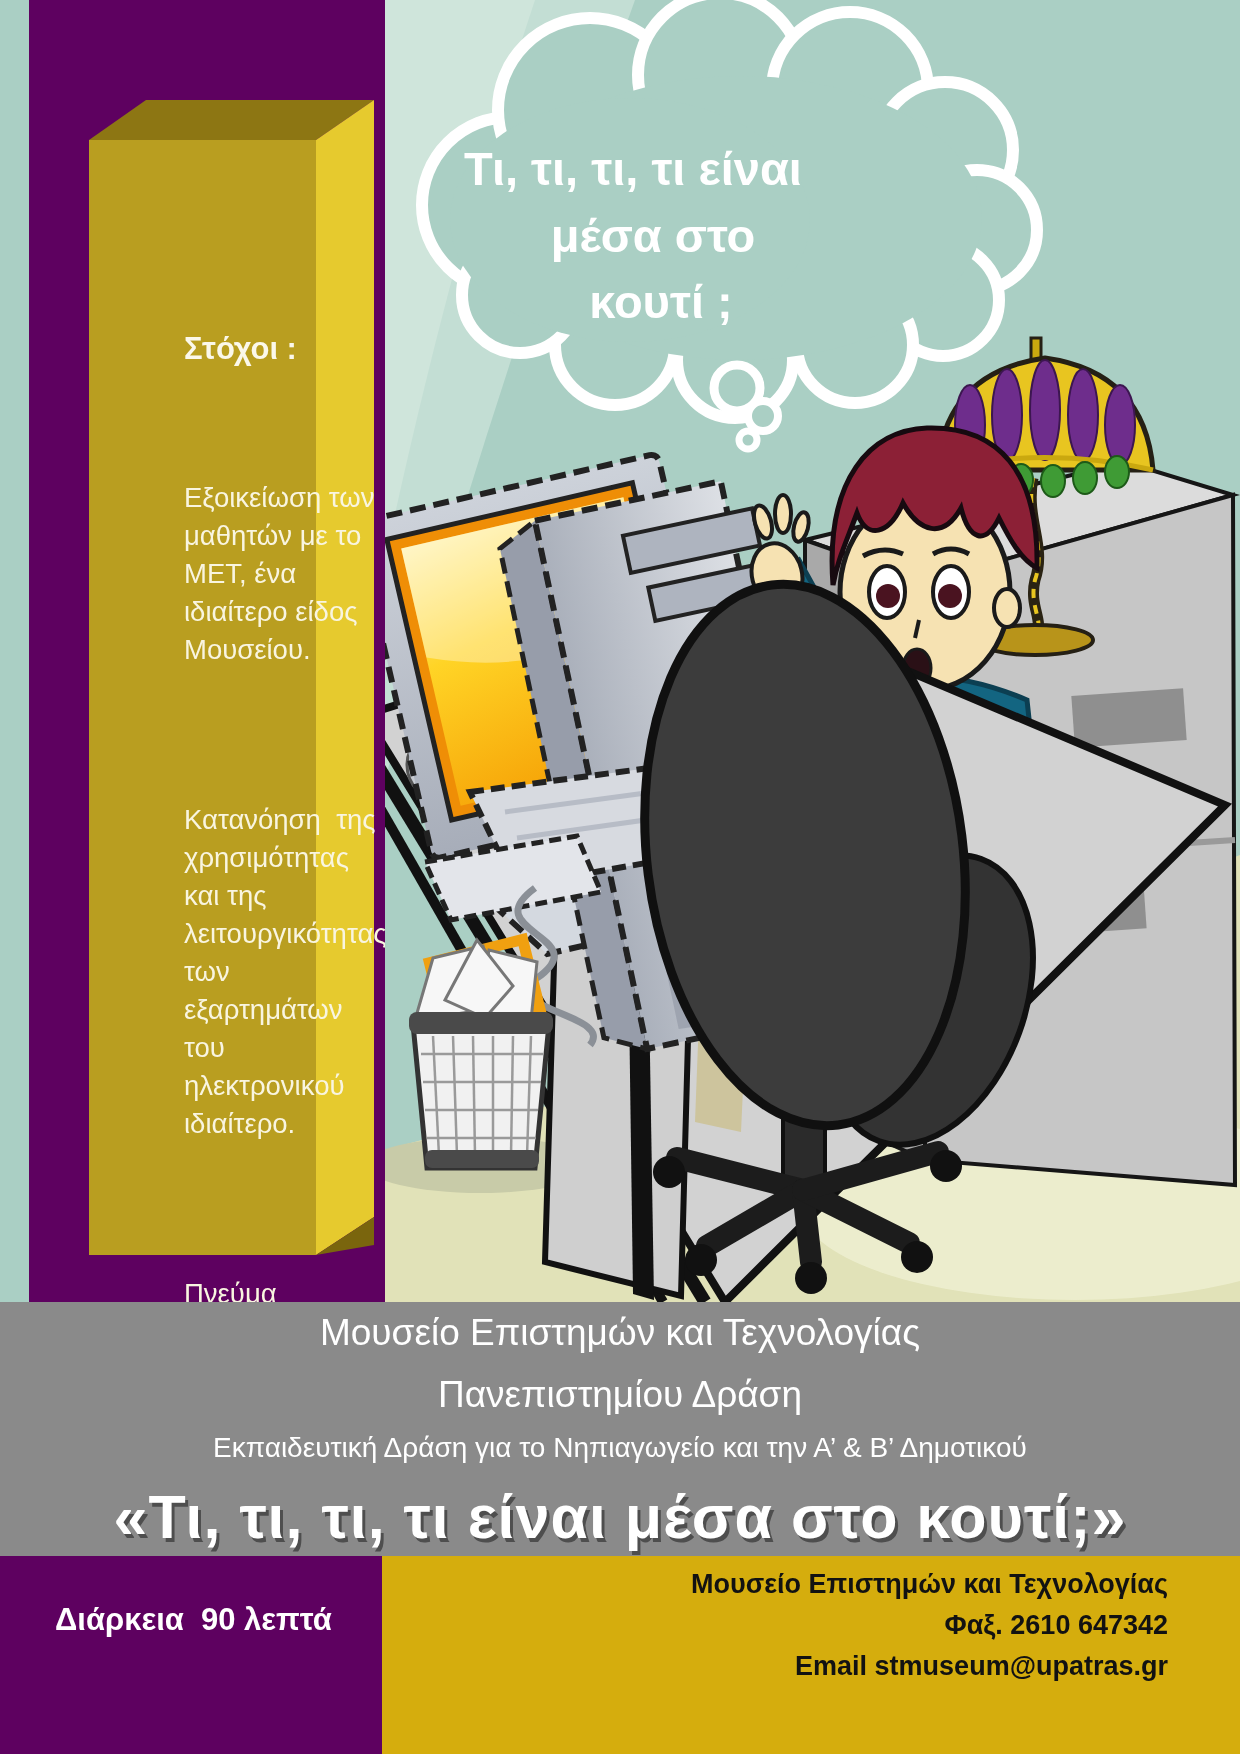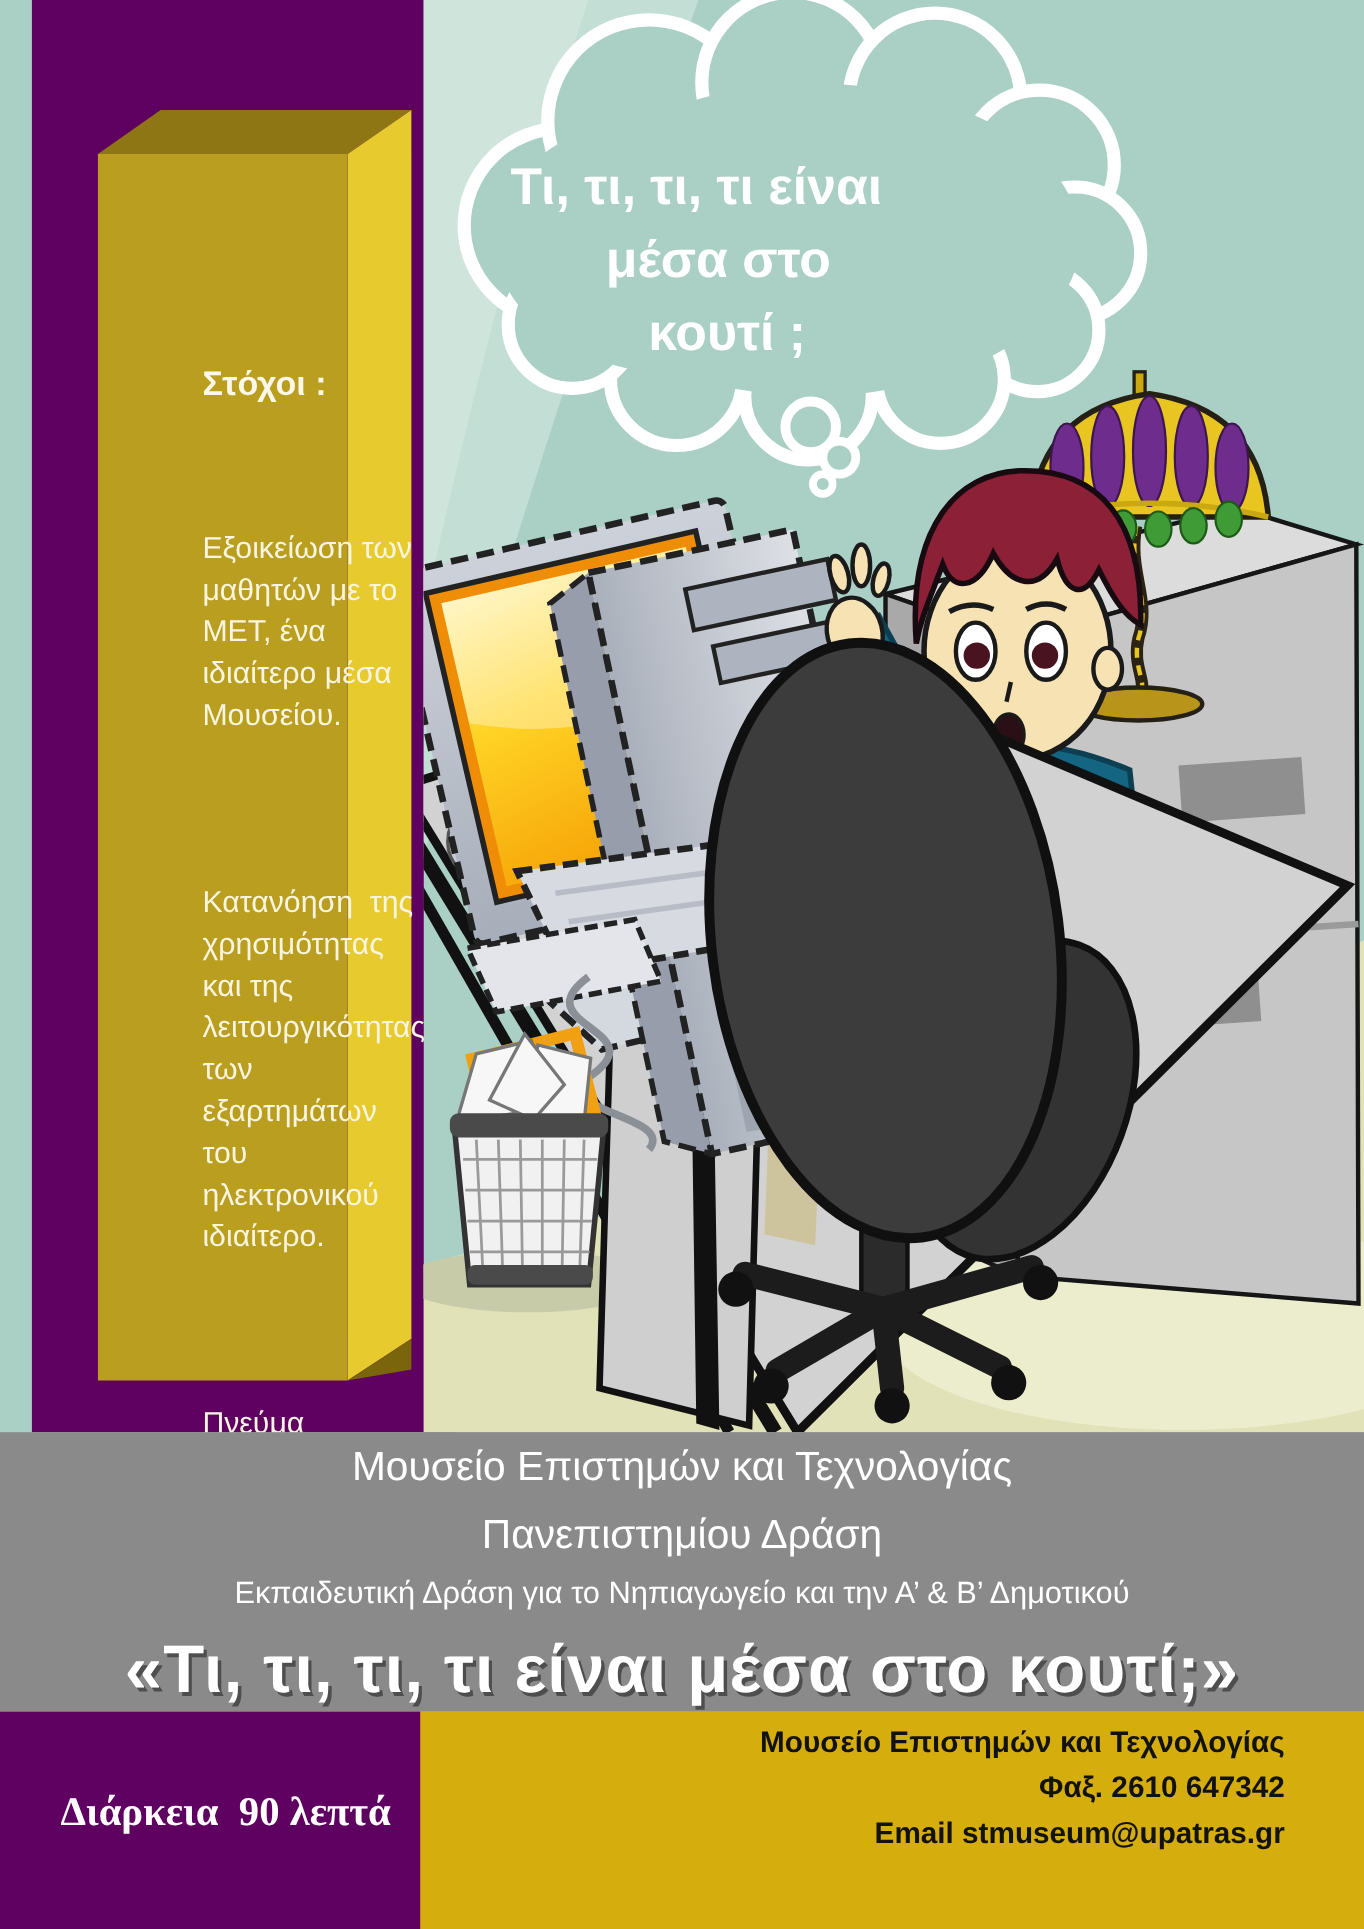--- a/index.html
+++ b/index.html
@@ -25,41 +25,41 @@
              display:flex;flex-direction:column;align-items:center;color:#ffffff;}
   .band-line1{font-size:37px;margin-top:10px;}
   .band-line2{font-size:37px;margin-top:20px;}
   .band-sub{font-size:28px;margin-top:16px;}
   .band-headline{font-size:61px;font-weight:bold;margin-top:18px;letter-spacing:1px;
                  text-shadow:3px 4px 0 #4e4e4e;}
 
   
   .footer{position:absolute;left:0;top:1556px;width:1240px;height:198px;background:#d5ad0d;}
   .duration-block{position:absolute;left:0;top:0;width:382px;height:198px;background:#5e0160;}
-  .duration{position:absolute;left:55px;top:70px;color:#ffffff;font-size:37px;font-weight:bold;
-            white-space:pre-wrap;font-family:Liberation Serif, serif;}
+  .duration{position:absolute;left:55px;top:46px;color:#ffffff;font-size:31px;font-weight:bold;
+            white-space:pre-wrap;}
   .contact-block{position:absolute;right:72px;top:8px;text-align:right;color:#121212;
                  font-size:27px;font-weight:bold;line-height:41px;}
 </style>
 </head>
 <body>
 
 <div class="poster">
 
   <div class="left-col">
     <div class="gold-box">
       <svg width="292" height="1185" viewBox="0 0 292 1185">
         <polygon points="5,45 62,5 290,5 232,45" fill="#8d7613"></polygon>
         <polygon points="232,45 290,5 290,1122 232,1160" fill="#e6ca2e"></polygon>
         <polygon points="232,1160 290,1122 290,1150" fill="#7a650d"></polygon>
         <polygon points="5,45 232,45 232,1160 5,1160" fill="#b99e20"></polygon>
       </svg>
       <div class="obj-text">
         <h2>Στόχοι :</h2>
-        <p>Εξοικείωση των μαθητών με το ΜΕΤ, ένα ιδιαίτερο μέσα Μουσείου.</p>
+        <p>Εξοικείωση των μαθητών με το ΜΕΤ, ένα ιδιαίτερο είδος Μουσείου.</p>
         <p>Κατανόηση  της χρησιμότητας και της λειτουργικότητας των εξαρτημάτων του ηλεκτρονικού ιδιαίτερο.</p>
         <p>Πνεύμα ομαδικότητας.</p>
         <p>Ανάπτυξη κριτικής σκέψης.</p>
         <p>Γνωριμία με το Μ.Ε.Τ. ως ζωντανού οργανισμού.</p>
       </div>
     </div>
   </div>
 
   <div class="scene">
     <svg width="855" height="1302" viewBox="0 0 855 1302">

